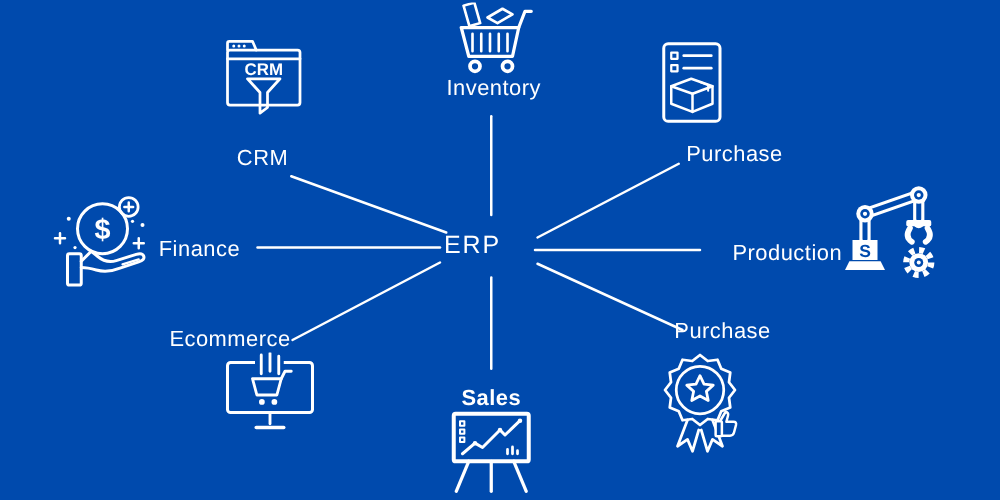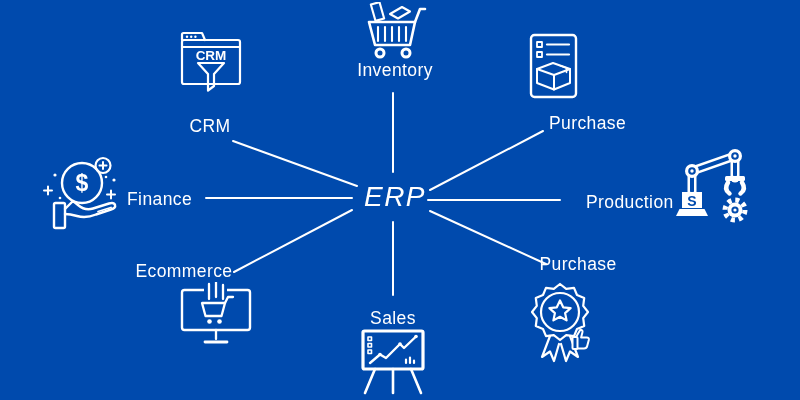--- a/index.html
+++ b/index.html
@@ -6,34 +6,34 @@
   html,body { margin:0; padding:0; }
   body {
     width:800px; height:400px; position:relative; overflow:hidden;
     background:var(--background);
     font-family:"Liberation Sans","DejaVu Sans",sans-serif;
     color:var(--foreground);
   }
   .stage { position:absolute; inset:0; }
   .spokes { position:absolute; left:0; top:0; width:800px; height:400px; }
   .center-label {
-    position:absolute; left:395px; top:197px; transform:translate(-50%,-50%);
-    font-size:28px; font-weight:400; letter-spacing:1.5px; white-space:nowrap;font-style:italic;
+    position:absolute; left:378px; top:197px; transform:translate(-50%,-50%);
+    font-size:20px; font-weight:400; letter-spacing:1.5px; white-space:nowrap;
   }
   .node-label {
     position:absolute; font-size:17.5px; font-weight:400; letter-spacing:0.4px;
     white-space:nowrap; line-height:20px;
   }
   .center-x { transform:translateX(-50%); }
   .icon { position:absolute; color:var(--foreground); display:block; }
   .lbl-purchase   { left:395px; top:60px;  }
   .lbl-crm        { left:210px; top:116px; }
   .lbl-finance    { left:127px; top:189px; }
   .lbl-ecommerce  { left:184px; top:261px; }
-  .lbl-sales      { left:393px; top:308px; }
+  .lbl-sales      { left:393px; top:308px;font-weight:bold; }
   .lbl-quality    { left:578px; top:254px; }
   .lbl-production { left:566px; top:192px;margin-left:20px; }
   .lbl-inventory  { left:549px; top:113px; }
   .ic-purchase    { left:363px; top:2px;   width:64px; height:60px; }
   .ic-crm         { left:179px; top:26px;  width:64px; height:74px; }
   .ic-finance     { left:40px;  top:150px; width:84px; height:82px; }
   .ic-ecommerce   { left:178px; top:282px; width:76px; height:64px; }
   .ic-sales       { left:355px; top:327px; width:76px; height:68px; }
   .ic-quality     { left:524px; top:278px; width:68px; height:88px; }
   .ic-production  { left:668px; top:144px; width:88px; height:82px; }

